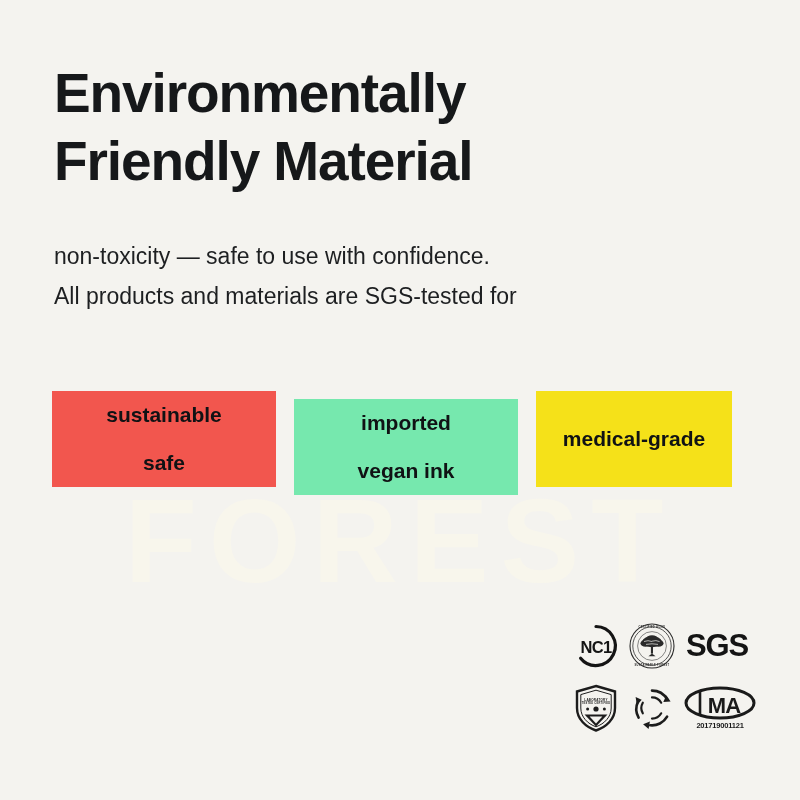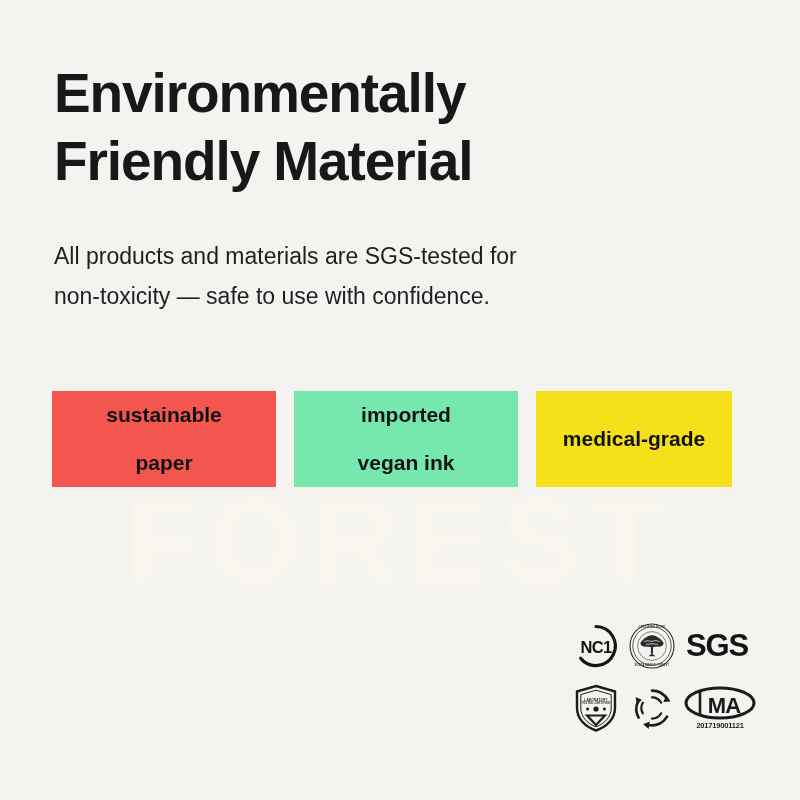--- a/index.html
+++ b/index.html
@@ -79,21 +79,21 @@
     gap:20px;
     font-weight:700;
     font-size:21px;
     line-height:1.35;
     color:#101214;
     text-align:center;
     padding:0 10px;
   }
   .tag .ln { display:block; white-space:nowrap; }
   .tag.t0 { width:224px; }
-  .tag.t1 { width:224px; }
+  .tag.t1 { width:224px;margin-top:8px; }
   .tag.t2 { width:196px; }
 
   
   #certs {
     position:absolute;
     left:572px; top:618px;
     width:206px;
     display:flex;
     flex-direction:column;
     gap:6px;
@@ -135,29 +135,29 @@
 <div id="page" style="background: rgb(244, 243, 239);">
 
   <div id="watermark">FOREST</div>
 
   <h1 id="headline">
     <span class="ln">Environmentally</span>
     <span class="ln">Friendly Material</span>
   </h1>
 
   <p id="subtitle">
+    <span class="ln">non-toxicity — safe to use with confidence.</span>
     <span class="ln">All products and materials are SGS-tested for</span>
-    <span class="ln">non-toxicity — safe to use with confidence.</span>
   </p>
 
   <div id="tag-row">
 
     <div class="tag t0" style="background: rgb(242, 86, 78); color: rgb(16, 18, 20);">
       <span class="ln">sustainable</span>
-      <span class="ln">paper</span>
+      <span class="ln">safe</span>
     </div>
 
     <div class="tag t1" style="background: rgb(118, 232, 174); color: rgb(16, 18, 20);">
       <span class="ln">imported</span>
       <span class="ln">vegan ink</span>
     </div>
 
     <div class="tag t2" style="background: rgb(245, 225, 25); color: rgb(16, 18, 20);">
       <span class="ln">medical-grade</span>
     </div>

